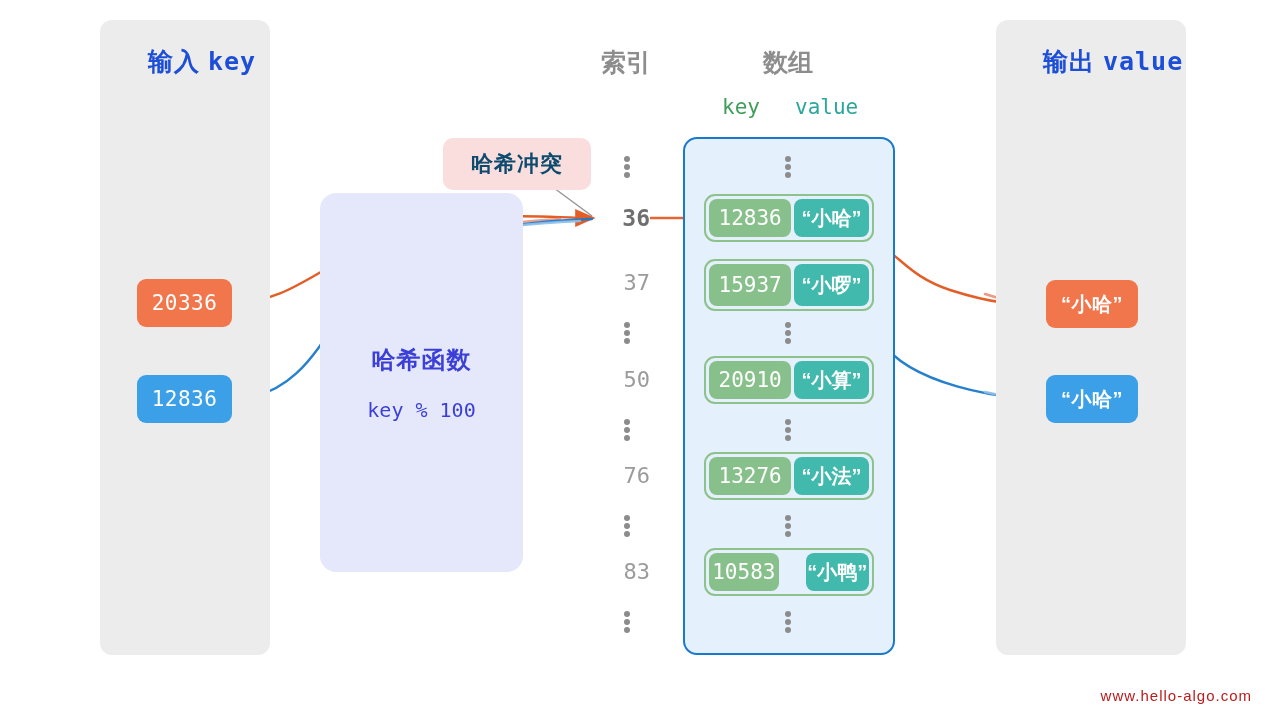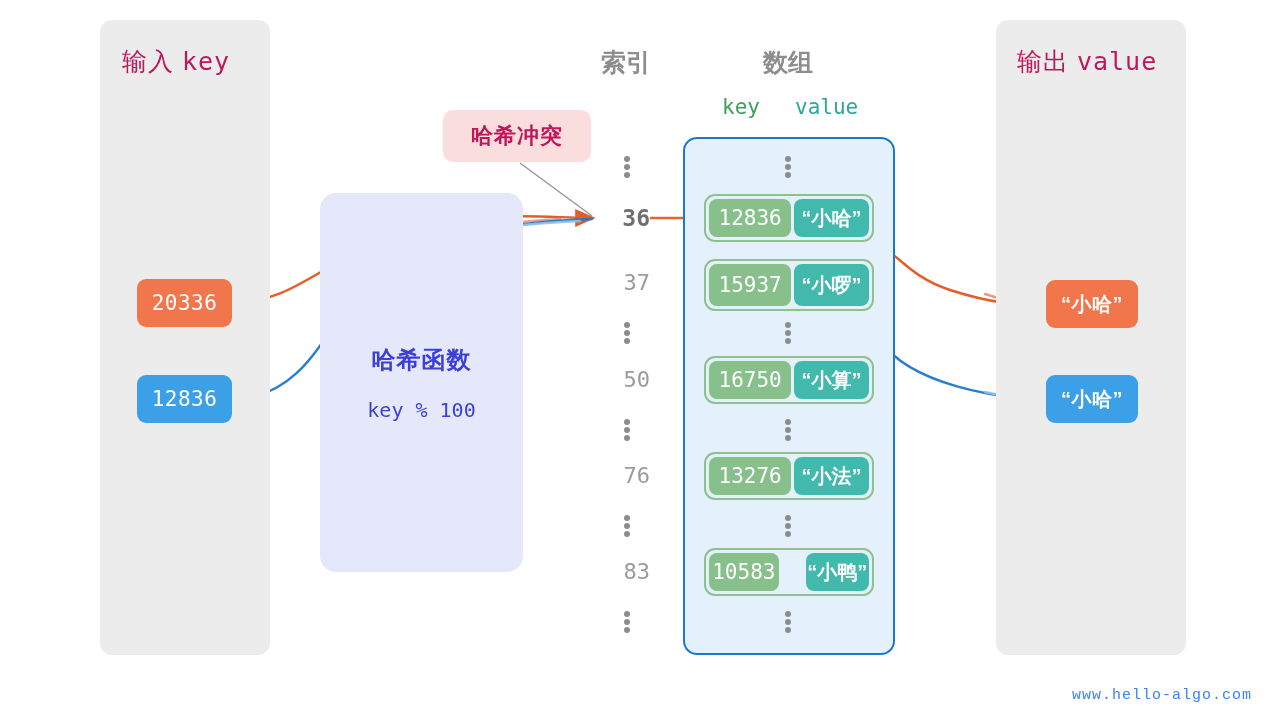--- a/index.html
+++ b/index.html
@@ -13,25 +13,26 @@
   #stage{position:absolute;left:0;top:0;width:1280px;height:720px;}
 
   
   .panel{
     position:absolute;
     background:#ececec;
     border-radius:12px;
   }
   .panel-title{
     position:absolute;
-    color:#be185d;
-    font-weight:normal;
+    color:#1d4ed8;
+    font-weight:bold;
     font-size:25px;
     letter-spacing:1px;
     white-space:nowrap;
+    margin-left:26px;
   }
   .panel-title .mono{font-family:"DejaVu Sans Mono","Liberation Mono",monospace;}
 
   
   .col-head{
     position:absolute;
     color:#8d8d8d;
     font-weight:bold;
     font-size:25px;
     white-space:nowrap;
@@ -67,24 +68,25 @@
     font-size:20px;
     letter-spacing:0px;
   }
 
   
   .badge{
     position:absolute;
     background:#fadddd;
     border-radius:10px;
     display:flex;align-items:center;justify-content:center;
-    color:#be185d;
+    color:#0c4a6e;
     font-weight:bold;
     font-size:22px;
     letter-spacing:1px;
+    margin-top:28px;
   }
 
   
   .pill{
     position:absolute;
     border-radius:9px;
     color:#ffffff;
     display:flex;align-items:center;justify-content:center;
     font-size:21px;
     letter-spacing:0.5px;
@@ -152,22 +154,22 @@
     display:flex;flex-direction:column;
     justify-content:space-between;
     height:22px;
   }
   .vdots i{display:block;width:6px;height:6px;border-radius:50%;background:#8c8c8c;}
 
   
   .watermark{
     position:absolute;
     right:28px;bottom:16px;
-    color:#3b82f6;
-    font-family:Liberation Mono, monospace;
+    color:#b91c1c;
+    font-family:Liberation Sans, sans-serif;
     font-size:15px;
     letter-spacing:1px;
   }
 
   svg.wires{position:absolute;left:0;top:0;width:1280px;height:720px;pointer-events:none;}
 </style>
 </head>
 <body>
 
 <div id="stage">
@@ -279,21 +281,21 @@
       <i></i>
       <i></i>
       <i></i>
     </div>
 
   <div class="idx" style="left:590px;top:367px;width:60px;">
     <span>50</span>
   </div>
   <div class="bucket" style="left:704px;top:356px;width:170px;height:48px;">
     <div class="cell k">
-      <span>16750</span>
+      <span>20910</span>
     </div>
     <div class="cell v">
       <span>“小算”</span>
     </div>
   </div>
 
   <div class="vdots" style="left:624px;top:419px;">
       <i></i>
       <i></i>
       <i></i>

